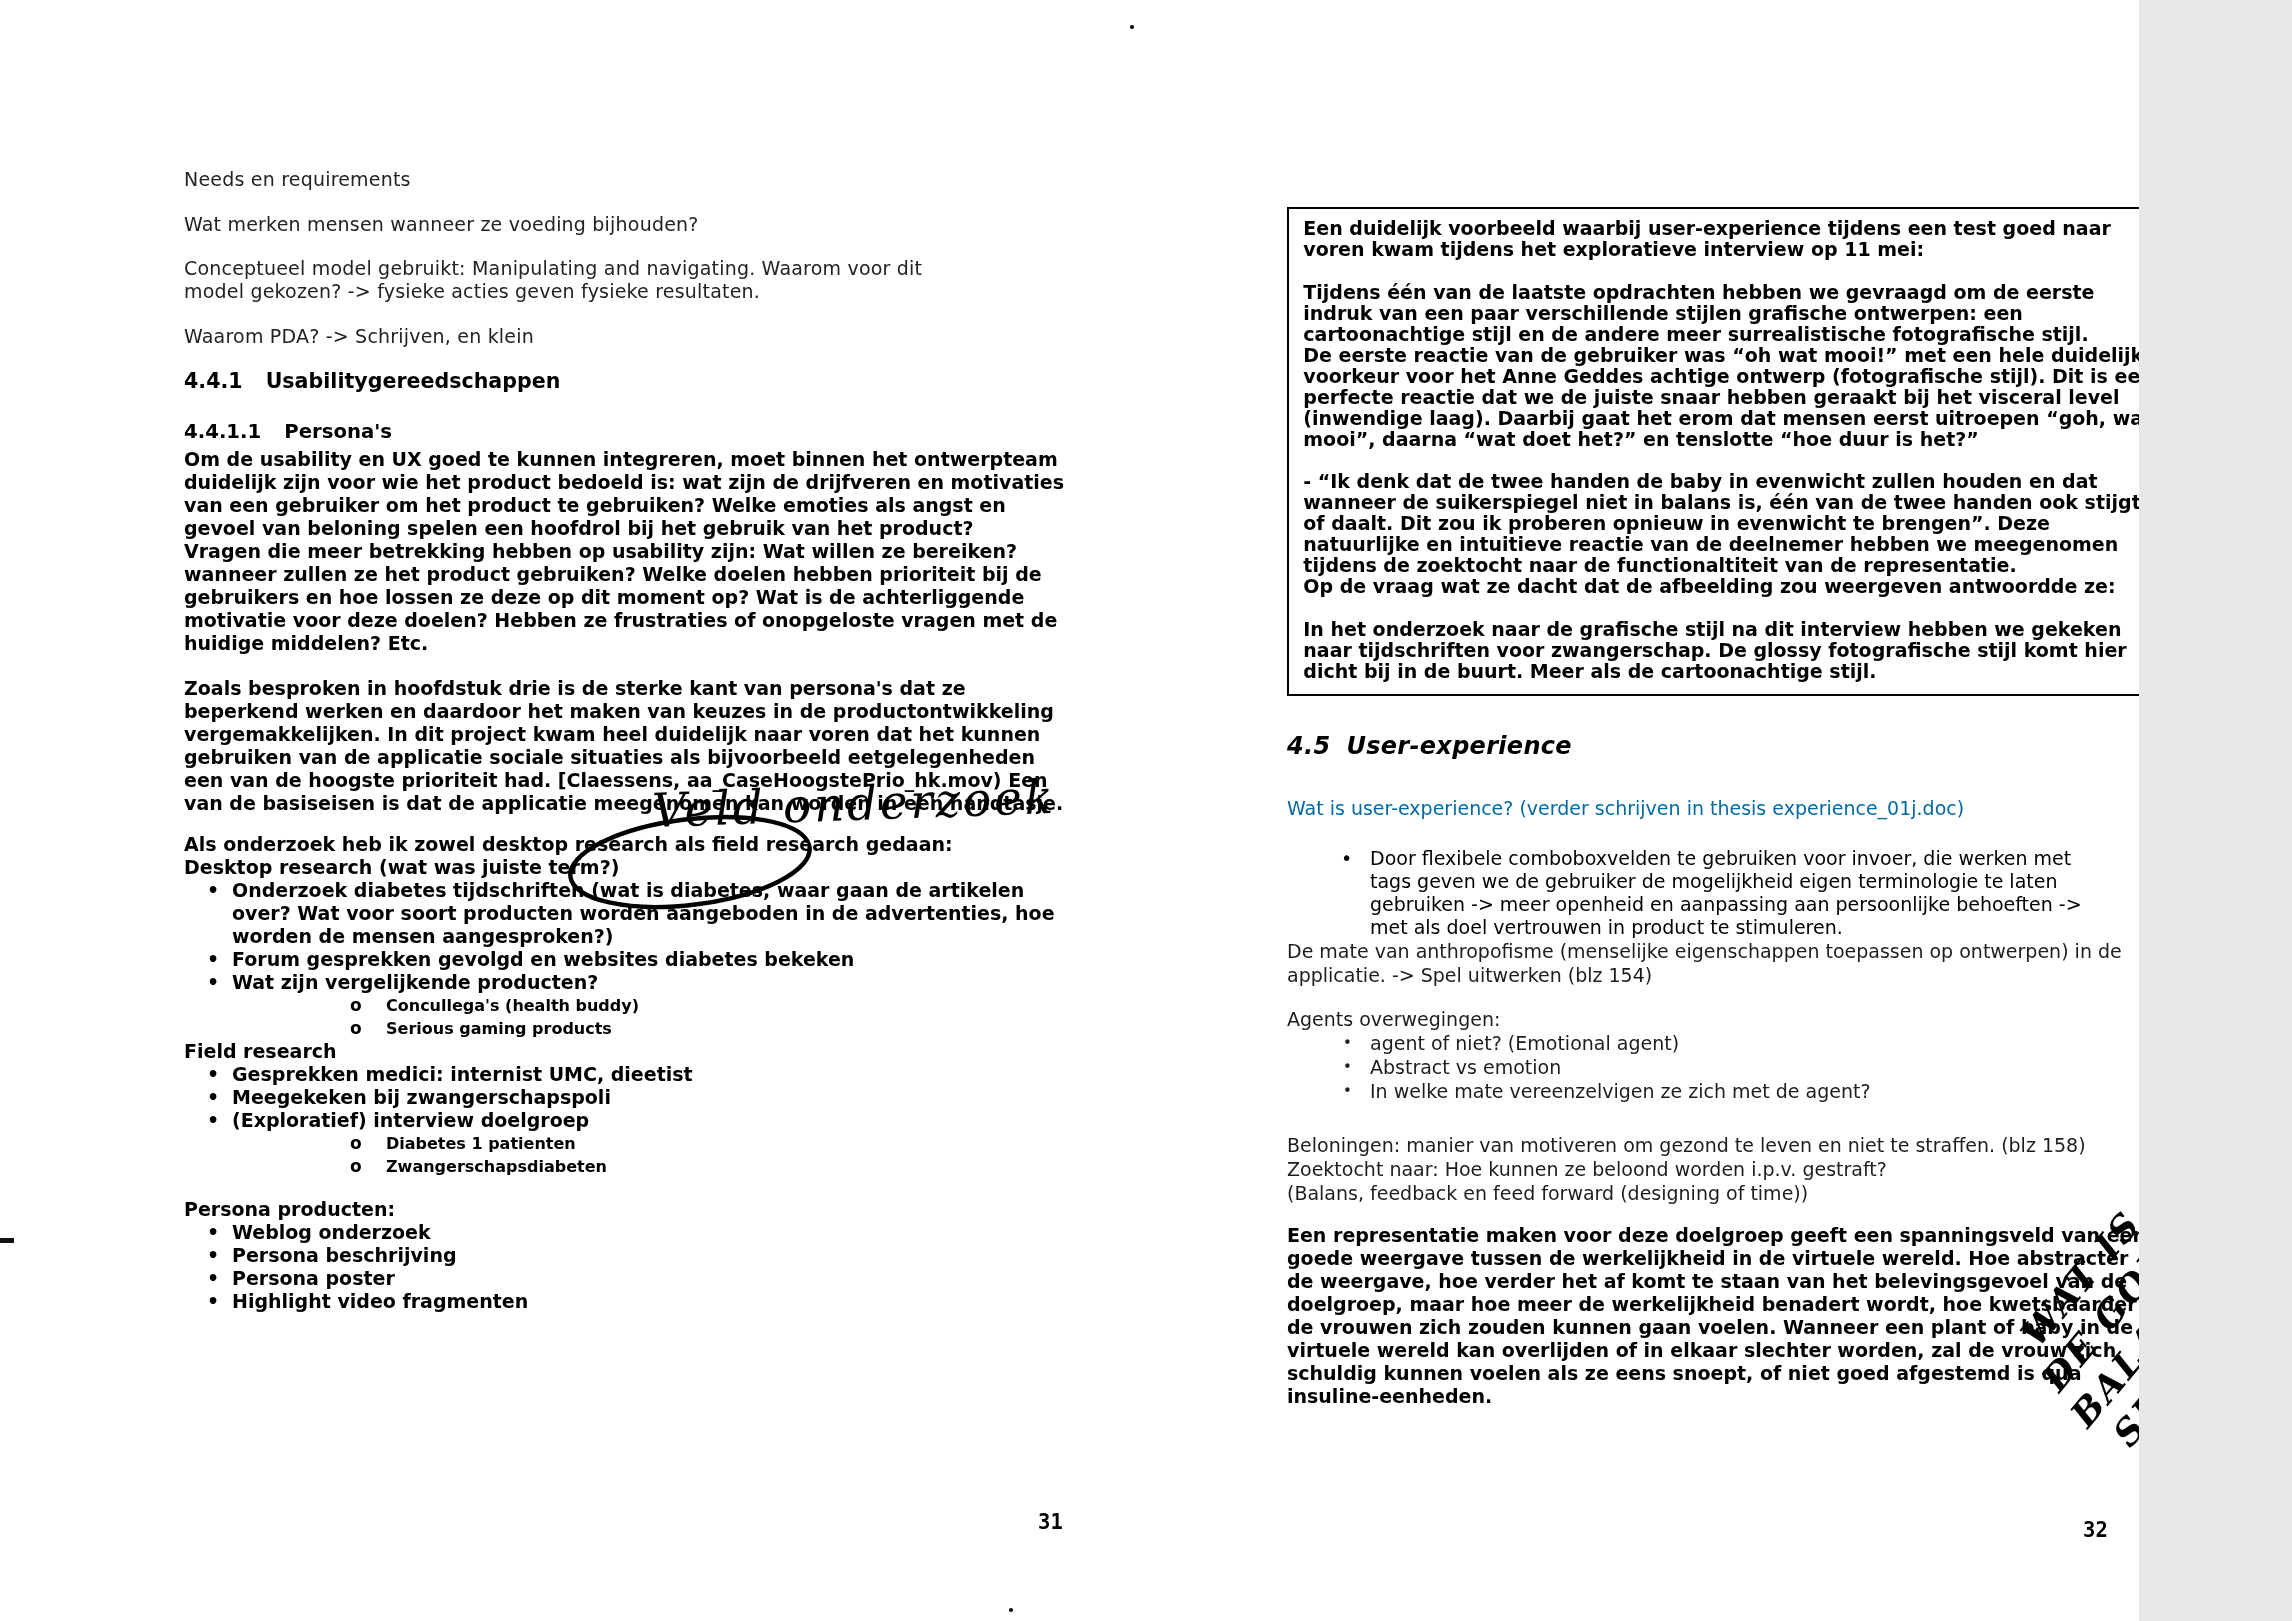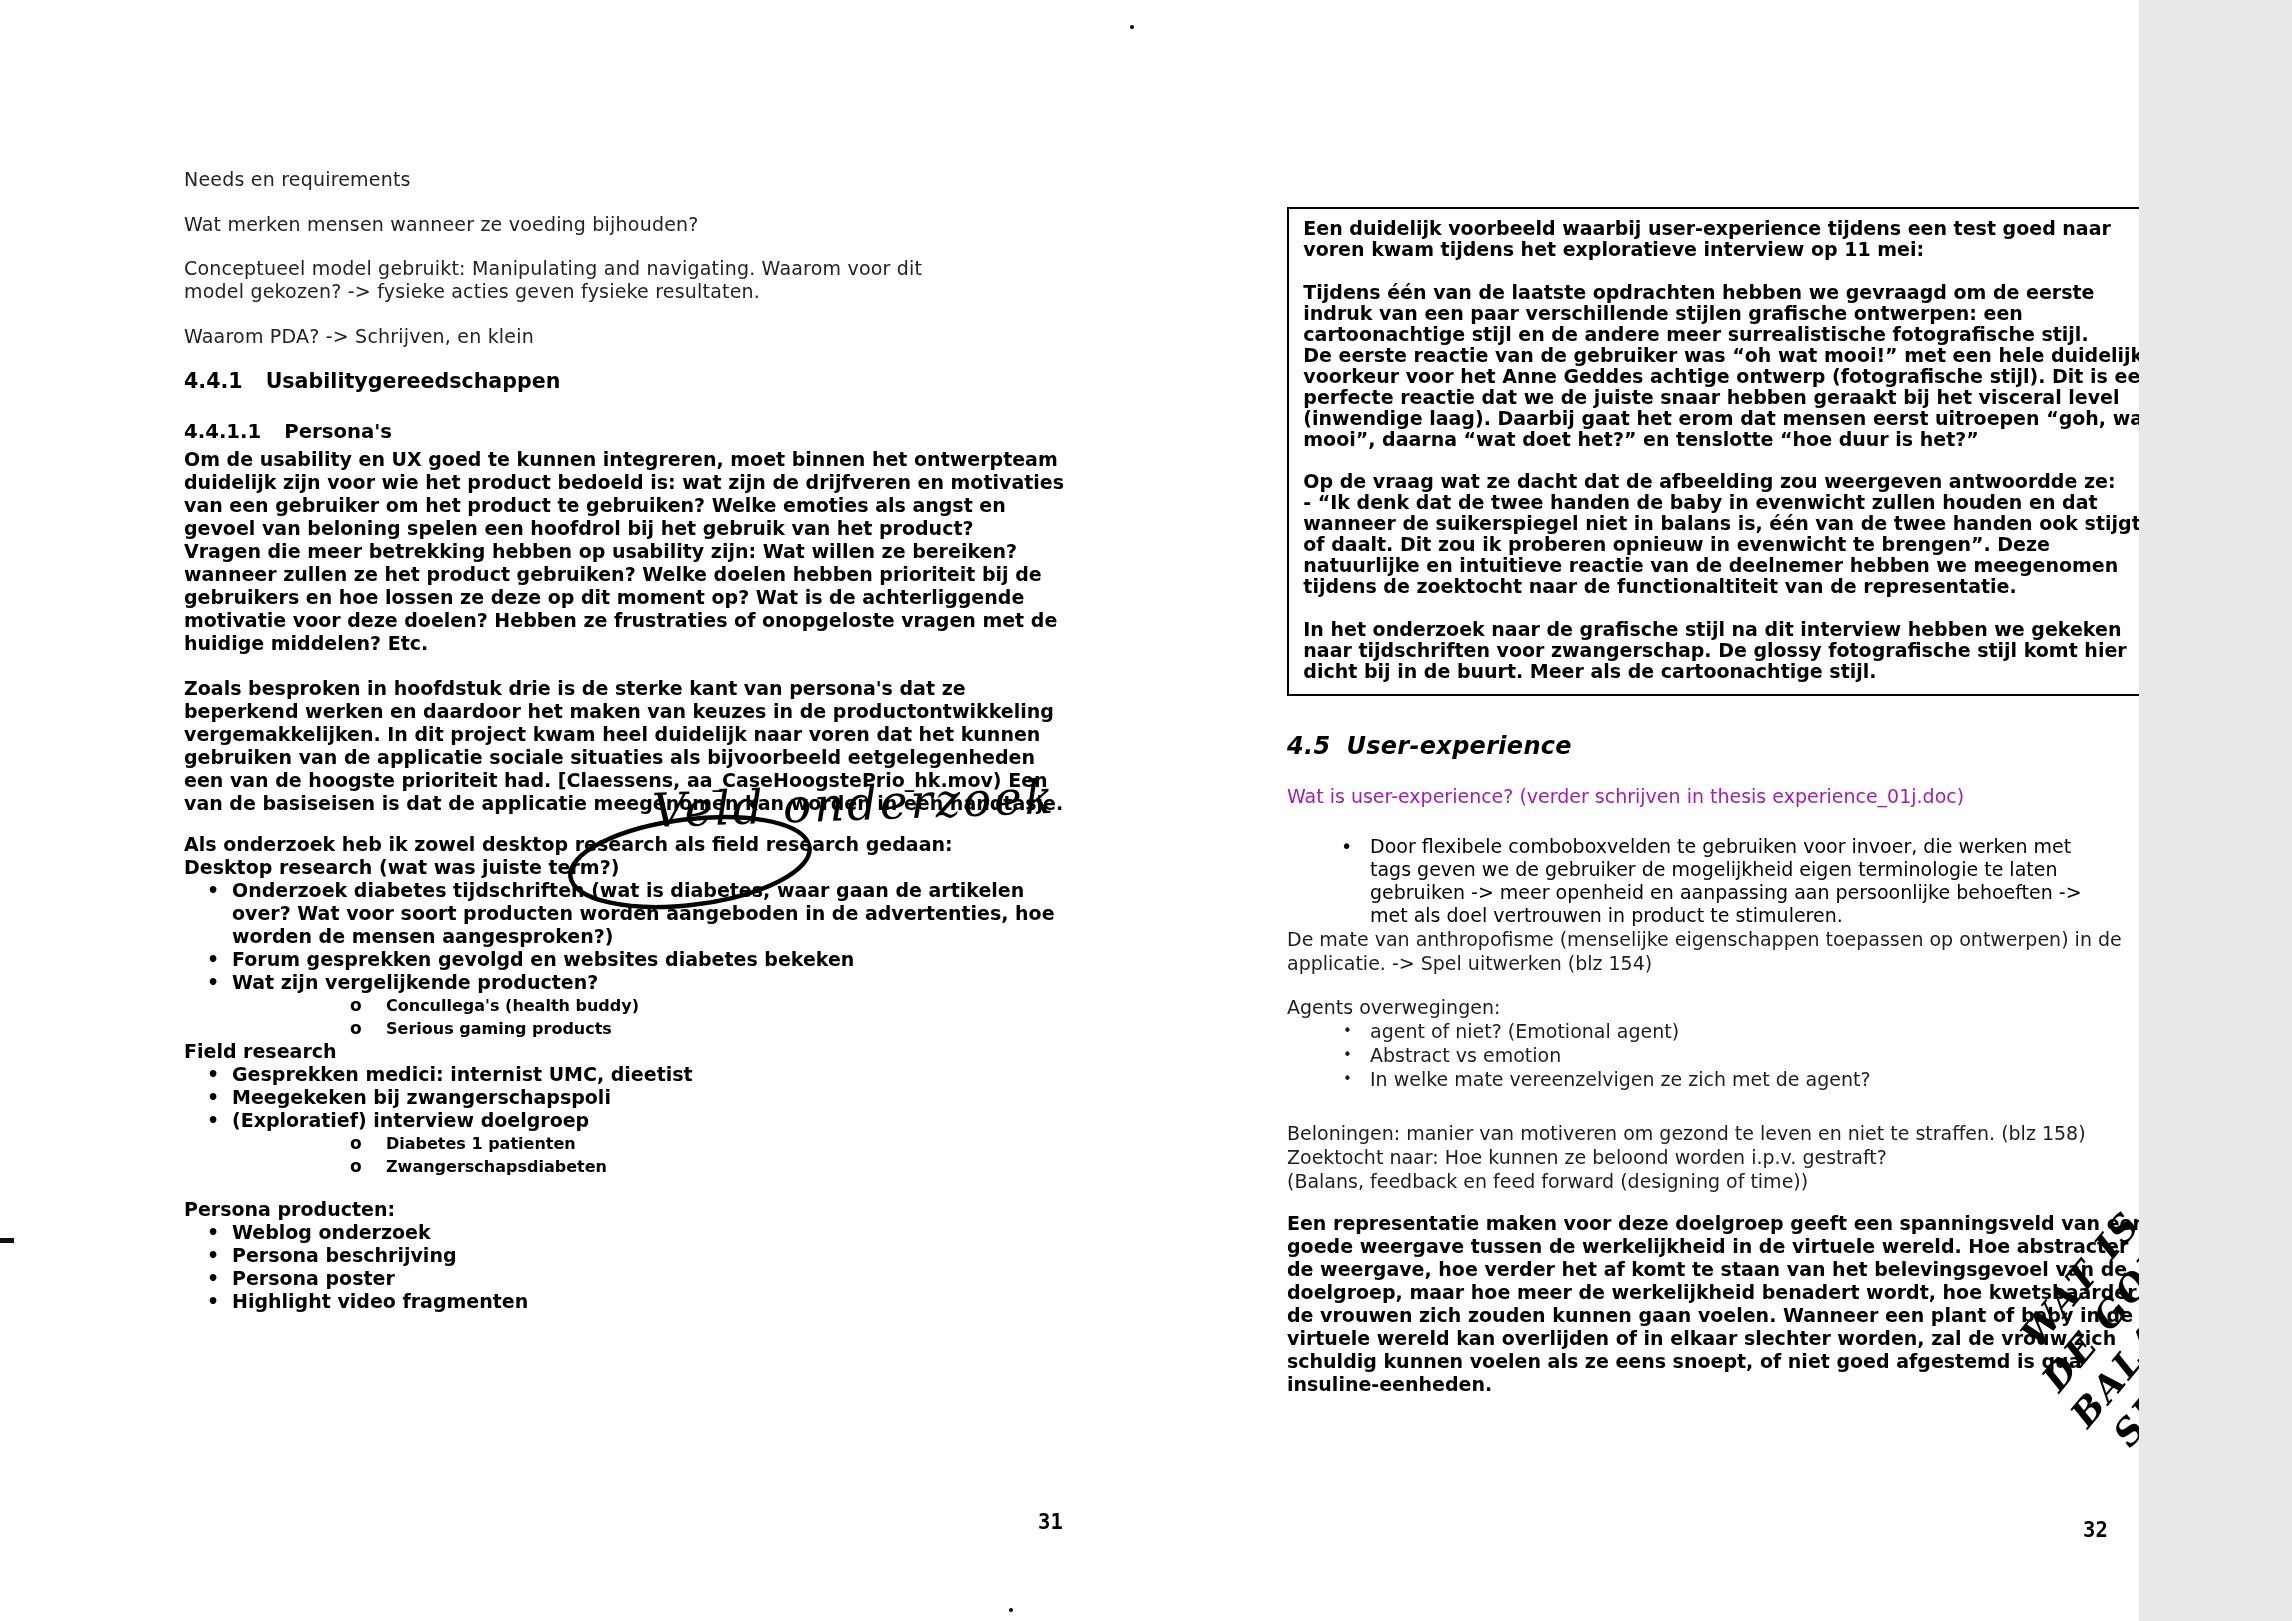--- a/index.html
+++ b/index.html
@@ -25,21 +25,21 @@
   .sub{display:flex;font-size:16px;line-height:23px;font-weight:700;}
   .sub::before{content:"o";width:47px;padding-left:166px;flex:0 0 36px;font-size:17px;}
   .blt-l{display:flex;font-size:19px;line-height:24px;font-weight:400;color:#1d1d1d;}
   .blt-l::before{content:"•";width:45px;padding-left:56px;flex:0 0 27px;font-size:15px;}
   
   .quote-box{border:2.7px solid #000;padding:9px 14.3px 12.5px 14.3px;margin-top:39px;width:864px;}
   .quote-box p{font-size:19px;line-height:21px;font-weight:700;}
   .gap{height:21.5px;}
   .communicatie{font-size:19px;line-height:23px;font-weight:400;color:#1d1d1d;margin-top:14.3px;}
   .h45{font-size:24px;line-height:29px;font-weight:700;font-style:italic;margin-top:36px;letter-spacing:0.3px;}
-  .watis{font-size:19px;line-height:23px;font-weight:400;color:#a21caf;margin-top:24px;}
+  .watis{font-size:19px;line-height:23px;font-weight:400;color:#0369a1;margin-top:36px;}
   .door{display:flex;font-size:19px;line-height:23px;font-weight:400;margin-top:27px;}
   .door::before{content:"•";width:47px;padding-left:54px;flex:0 0 29px;}
   .door>span{flex:1;max-width:716px;}
   .demate{font-size:19px;line-height:24px;font-weight:400;color:#1d1d1d;max-width:878px;}
   .agents{font-size:19px;line-height:24px;font-weight:400;color:#1d1d1d;margin-top:19.7px;}
   .belon p{font-size:19px;line-height:24px;font-weight:400;color:#1d1d1d;}
   .final{font-size:19px;line-height:23px;font-weight:700;margin-top:19.7px;max-width:864px;}
   
   .pagenum{position:absolute;font-size:20.6px;font-weight:700;font-family:"DejaVu Sans Mono","Liberation Mono",monospace;}
   #pn-left{left:1038px;top:1510px;}
@@ -137,22 +137,22 @@
       </div>
   </div>
 
   <div id="col-right" class="col">
     <div class="quote-box">
       <p>Een duidelijk voorbeeld waarbij user-experience tijdens een test goed naar voren kwam tijdens het exploratieve interview op 11 mei:</p>
       <div class="gap"></div>
       <p>Tijdens één van de laatste opdrachten hebben we gevraagd om de eerste indruk van een paar verschillende stijlen grafische ontwerpen: een cartoonachtige stijl en de andere meer surrealistische fotografische stijl.</p>
       <p>De eerste reactie van de gebruiker was “oh wat mooi!” met een hele duidelijke voorkeur voor het Anne Geddes achtige ontwerp (fotografische stijl). Dit is een perfecte reactie dat we de juiste snaar hebben geraakt bij het visceral level (inwendige laag). Daarbij gaat het erom dat mensen eerst uitroepen “goh, wat mooi”, daarna “wat doet het?” en tenslotte “hoe duur is het?”</p>
       <div class="gap"></div>
+      <p>- “Ik denk dat de twee handen de baby in evenwicht zullen houden en dat wanneer de suikerspiegel niet in balans is, één van de twee handen ook stijgt of daalt. Dit zou ik proberen opnieuw in evenwicht te brengen”. Deze natuurlijke en intuitieve reactie van de deelnemer hebben we meegenomen tijdens de zoektocht naar de functionaltiteit van de representatie.</p>
       <p>Op de vraag wat ze dacht dat de afbeelding zou weergeven antwoordde ze:</p>
-      <p>- “Ik denk dat de twee handen de baby in evenwicht zullen houden en dat wanneer de suikerspiegel niet in balans is, één van de twee handen ook stijgt of daalt. Dit zou ik proberen opnieuw in evenwicht te brengen”. Deze natuurlijke en intuitieve reactie van de deelnemer hebben we meegenomen tijdens de zoektocht naar de functionaltiteit van de representatie.</p>
       <div class="gap"></div>
       <p>In het onderzoek naar de grafische stijl na dit interview hebben we gekeken naar tijdschriften voor zwangerschap. De glossy fotografische stijl komt hier dicht bij in de buurt. Meer als de cartoonachtige stijl.</p>
     </div>
 
 
     <div class="h45">
       <span class="h-num" style="margin-right:16px;">4.5</span><span>User-experience</span>
     </div>
 
     <p class="watis">Wat is user-experience?  (verder schrijven in thesis experience_01j.doc)</p>

